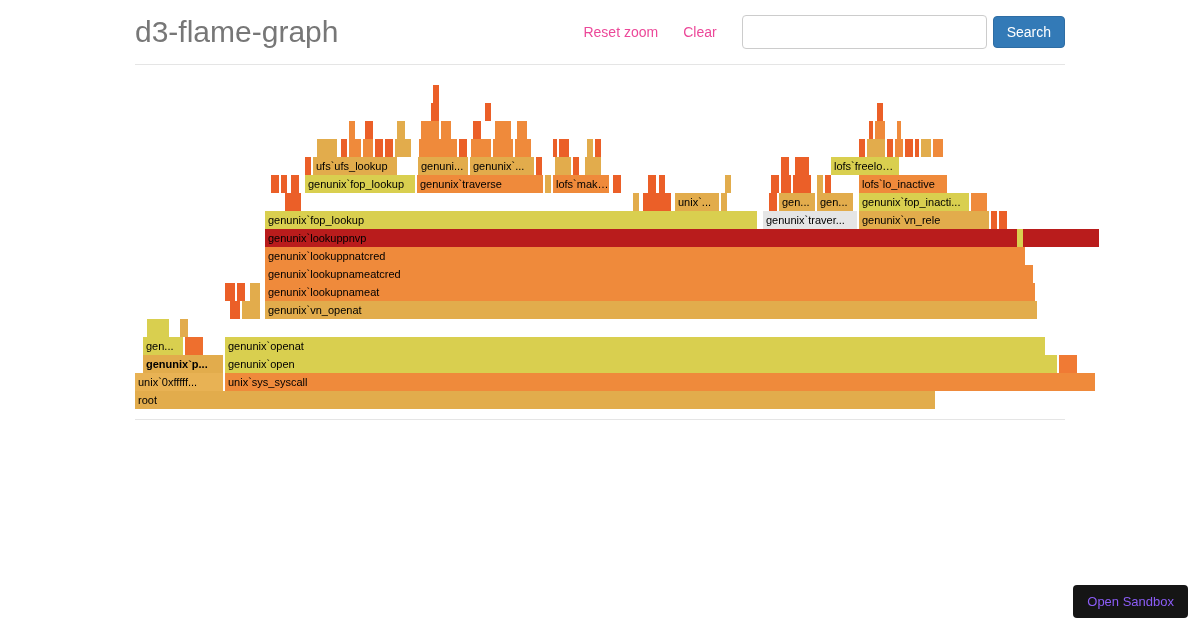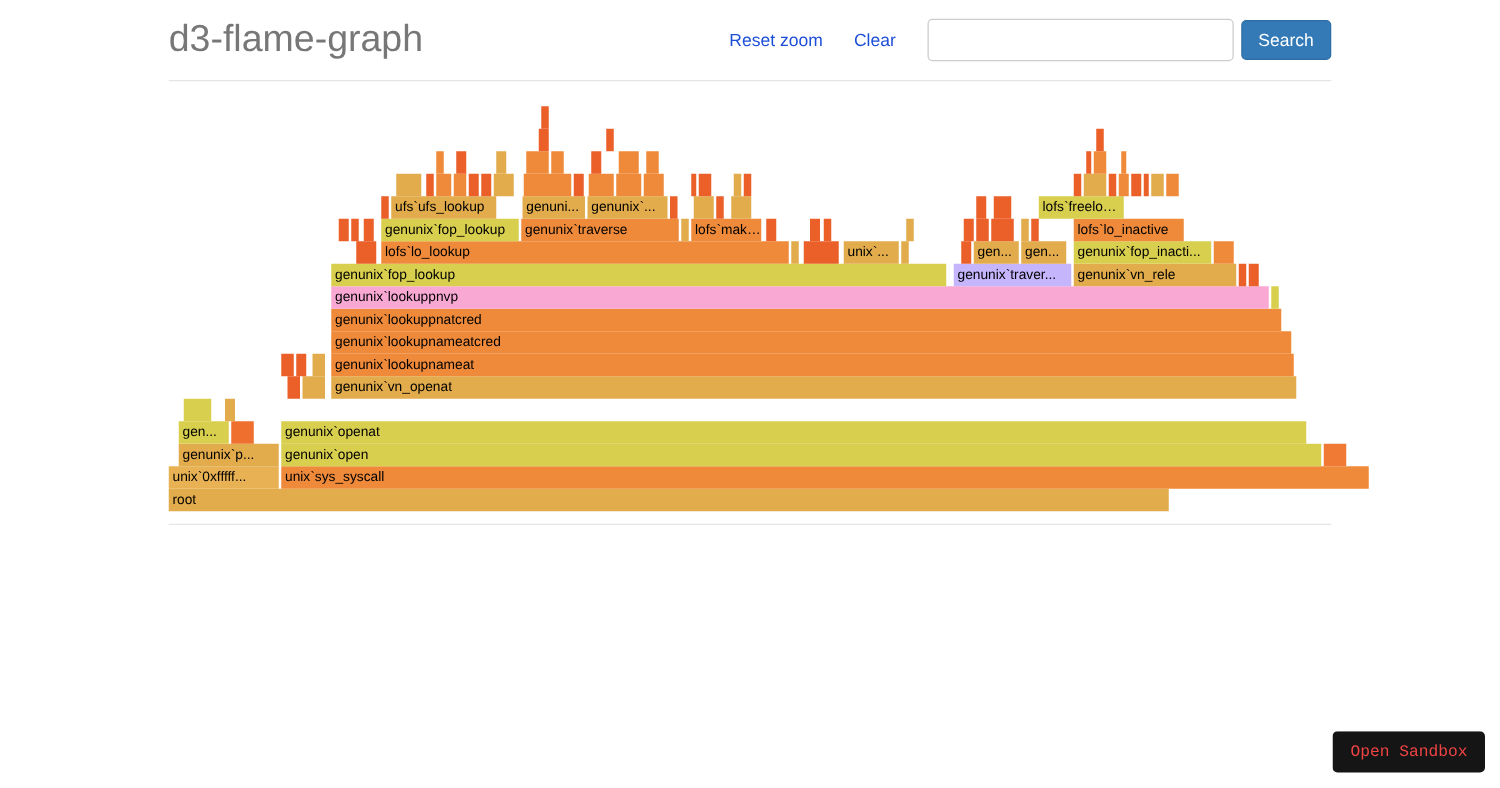--- a/index.html
+++ b/index.html
@@ -22,21 +22,21 @@
   }
   .title {
     font-size: 30px;
     color: #777;
     font-weight: 400;
     margin: 0;
     flex: 0 0 auto;
   }
   .spacer { flex: 1; }
   .link {
-    color: #1d4ed8;
+    color: #ec4899;
     text-decoration: none;
     font-size: 14px;
     margin-right: 25px;
     cursor: pointer;
   }
   .search-box {
     border: 1px solid #ccc;
     border-radius: 4px;
     height: 34px;
     width: 245px;
@@ -73,73 +73,71 @@
     white-space: nowrap;
     text-overflow: ellipsis;
     color: #000;
     cursor: pointer;
   }
   .open-sandbox {
     position: fixed;
     right: 12px;
     bottom: 12px;
     background: #151515;
-    color: #ef4444;
+    color: #8b5cf6;
     padding: 9px 14px;
     border-radius: 4px;
     font-size: 13px;
     cursor: pointer;
     border: none;
-    font-family: Liberation Mono, monospace;
   }
 </style>
 </head>
 <body>
 
 <div class="container">
   <div class="header">
     <h1 class="title">d3-flame-graph</h1>
     <div class="spacer"></div>
     <a class="link">Reset zoom</a>
     <a class="link">Clear</a>
     <input class="search-box" type="text" placeholder="" style="">
     <button class="search-btn">Search</button>
   </div>
 
   <div class="chart-wrap">
     <div class="flame" id="flame" style="height: 324px;">
         <div class="frame" title="root" style="left: 0px; bottom: 0px; width: 800px; background: rgb(226, 172, 76);">root</div>
         <div class="frame" title="unix`0xfffff..." style="left: 0px; bottom: 18px; width: 88px; background: rgb(232, 178, 84);">unix`0xfffff...</div>
         <div class="frame" title="unix`sys_syscall" style="left: 90px; bottom: 18px; width: 870px; background: rgb(239, 138, 59);">unix`sys_syscall</div>
-        <div class="frame" title="genunix`p..." style="left: 8px; bottom: 36px; width: 80px; background: rgb(226, 172, 76);">genunix`p...</div>
+        <div class="frame" title="genunix`p..." style="left: 8px; bottom: 36px; width: 80px; background: rgb(226, 172, 76); font-weight: bold;">genunix`p...</div>
         <div class="frame" title="genunix`open" style="left: 90px; bottom: 36px; width: 832px; background: rgb(217, 207, 79);">genunix`open</div>
         <div class="frame" title="" style="left: 924px; bottom: 36px; width: 18px; background: rgb(240, 122, 52);"></div>
         <div class="frame" title="gen..." style="left: 8px; bottom: 54px; width: 40px; background: rgb(217, 207, 79);">gen...</div>
         <div class="frame" title="" style="left: 50px; bottom: 54px; width: 18px; background: rgb(238, 111, 46);"></div>
         <div class="frame" title="genunix`openat" style="left: 90px; bottom: 54px; width: 820px; background: rgb(217, 207, 79);">genunix`openat</div>
         <div class="frame" title="" style="left: 12px; bottom: 72px; width: 22px; background: rgb(217, 207, 79);"></div>
         <div class="frame" title="" style="left: 45px; bottom: 72px; width: 8px; background: rgb(226, 172, 76);"></div>
         <div class="frame" title="" style="left: 95px; bottom: 90px; width: 10px; background: rgb(235, 95, 40);"></div>
         <div class="frame" title="" style="left: 107px; bottom: 90px; width: 18px; background: rgb(226, 172, 76);"></div>
         <div class="frame" title="genunix`vn_openat" style="left: 130px; bottom: 90px; width: 772px; background: rgb(226, 172, 76);">genunix`vn_openat</div>
         <div class="frame" title="" style="left: 90px; bottom: 108px; width: 10px; background: rgb(235, 95, 40);"></div>
         <div class="frame" title="" style="left: 102px; bottom: 108px; width: 8px; background: rgb(235, 95, 40);"></div>
         <div class="frame" title="" style="left: 115px; bottom: 108px; width: 10px; background: rgb(226, 172, 76);"></div>
         <div class="frame" title="genunix`lookupnameat" style="left: 130px; bottom: 108px; width: 770px; background: rgb(239, 138, 59);">genunix`lookupnameat</div>
         <div class="frame" title="genunix`lookupnameatcred" style="left: 130px; bottom: 126px; width: 768px; background: rgb(239, 138, 59);">genunix`lookupnameatcred</div>
         <div class="frame" title="genunix`lookuppnatcred" style="left: 130px; bottom: 144px; width: 760px; background: rgb(239, 138, 59);">genunix`lookuppnatcred</div>
-        <div class="frame" title="genunix`lookuppnvp" style="left: 130px; bottom: 162px; width: 750px; background: #f9a8d4;">genunix`lookuppnvp</div>
+        <div class="frame" title="genunix`lookuppnvp" style="left: 130px; bottom: 162px; width: 834px; background: #b91c1c;">genunix`lookuppnvp</div>
         <div class="frame" title="" style="left: 882px; bottom: 162px; width: 6px; background: rgb(217, 207, 79);"></div>
         <div class="frame" title="genunix`fop_lookup" style="left: 130px; bottom: 180px; width: 492px; background: rgb(217, 207, 79);">genunix`fop_lookup</div>
-        <div class="frame" title="genunix`traver..." style="left: 628px; bottom: 180px; width: 94px; background: #c4b5fd;">genunix`traver...</div>
+        <div class="frame" title="genunix`traver..." style="left: 628px; bottom: 180px; width: 94px; background: #e5e5e5;">genunix`traver...</div>
         <div class="frame" title="genunix`vn_rele" style="left: 724px; bottom: 180px; width: 130px; background: rgb(226, 172, 76);">genunix`vn_rele</div>
         <div class="frame" title="" style="left: 856px; bottom: 180px; width: 6px; background: rgb(235, 95, 40);"></div>
         <div class="frame" title="" style="left: 864px; bottom: 180px; width: 8px; background: rgb(235, 95, 40);"></div>
         <div class="frame" title="" style="left: 150px; bottom: 198px; width: 16px; background: rgb(235, 95, 40);"></div>
-        <div class="frame" title="lofs`lo_lookup" style="left: 170px; bottom: 198px; width: 326px; background: rgb(239, 138, 59);">lofs`lo_lookup</div>
         <div class="frame" title="" style="left: 498px; bottom: 198px; width: 6px; background: rgb(226, 172, 76);"></div>
         <div class="frame" title="" style="left: 508px; bottom: 198px; width: 28px; background: rgb(235, 95, 40);"></div>
         <div class="frame" title="unix`..." style="left: 540px; bottom: 198px; width: 44px; background: rgb(226, 172, 76);">unix`...</div>
         <div class="frame" title="" style="left: 586px; bottom: 198px; width: 6px; background: rgb(226, 172, 76);"></div>
         <div class="frame" title="" style="left: 634px; bottom: 198px; width: 8px; background: rgb(235, 95, 40);"></div>
         <div class="frame" title="gen..." style="left: 644px; bottom: 198px; width: 36px; background: rgb(226, 172, 76);">gen...</div>
         <div class="frame" title="gen..." style="left: 682px; bottom: 198px; width: 36px; background: rgb(226, 172, 76);">gen...</div>
         <div class="frame" title="genunix`fop_inacti..." style="left: 724px; bottom: 198px; width: 110px; background: rgb(217, 207, 79);">genunix`fop_inacti...</div>
         <div class="frame" title="" style="left: 836px; bottom: 198px; width: 16px; background: rgb(239, 138, 59);"></div>
         <div class="frame" title="" style="left: 136px; bottom: 216px; width: 8px; background: rgb(235, 95, 40);"></div>

